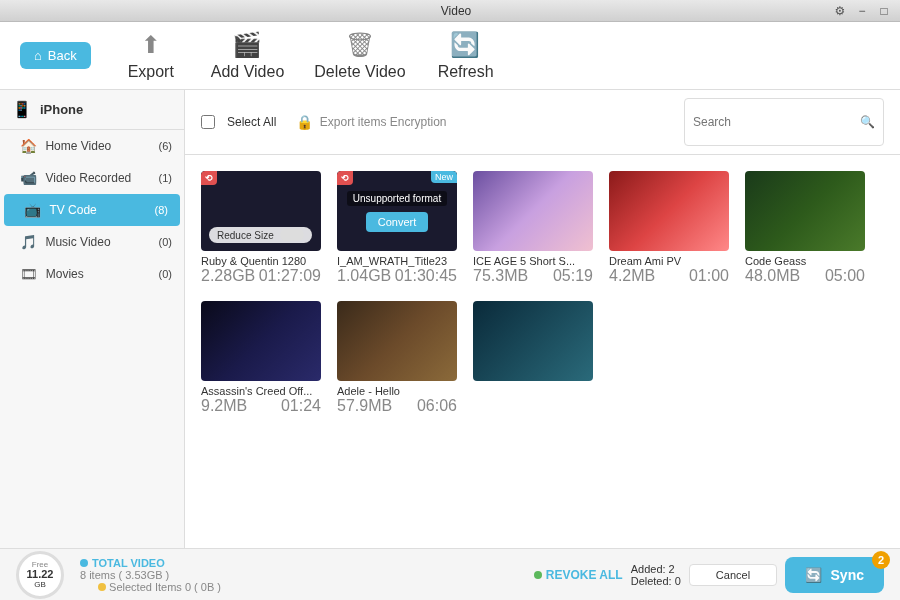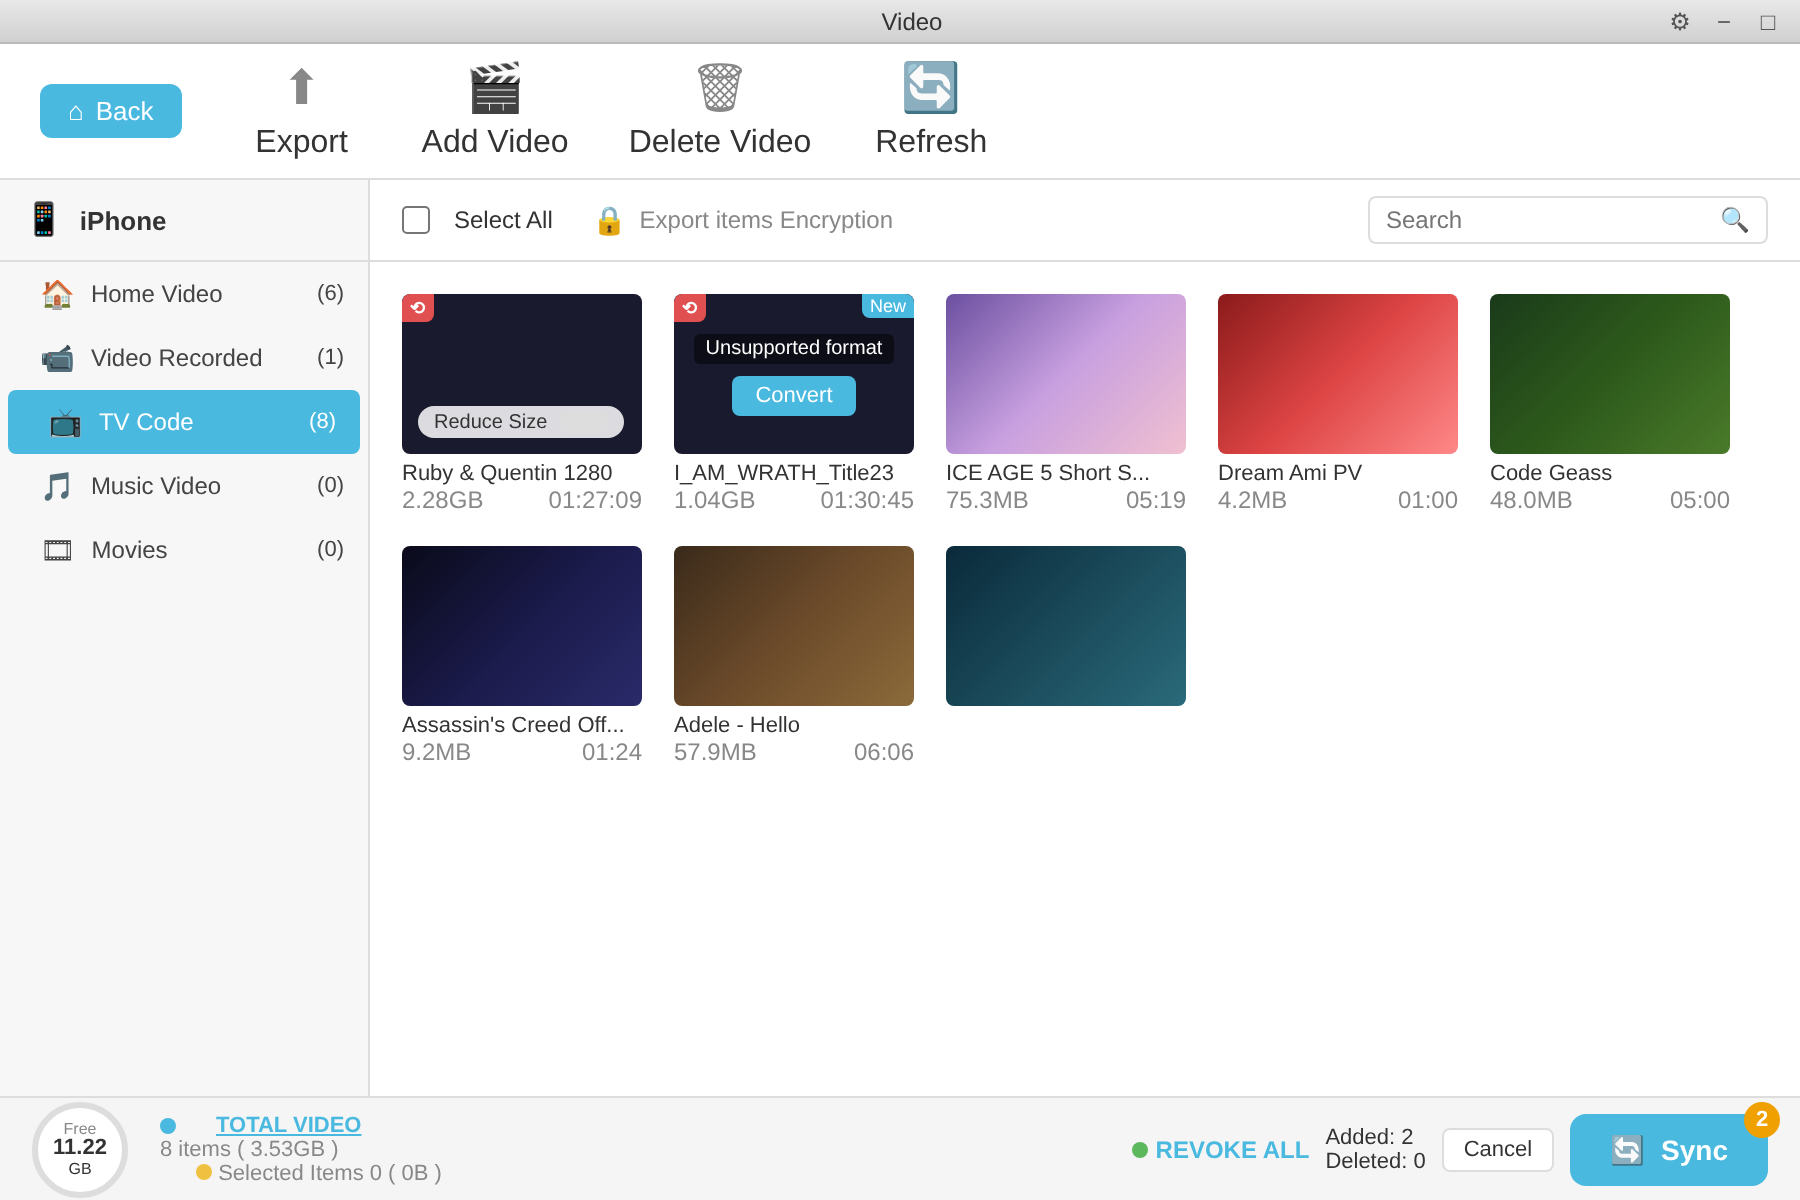--- a/index.html
+++ b/index.html
@@ -114,21 +114,21 @@
       font-size: 12px;
       cursor: pointer;
       margin-left: 8px;
     }
     .search-box {
       margin-left: auto;
       display: flex;
       align-items: center;
       border: 1px solid #ddd;
       border-radius: 4px;
-      padding: 4px 8px;
+      padding: 16px 8px;
       width: 200px;
       gap: 6px;
     }
     .search-input {
       border: none;
       outline: none;
       font-size: 12px;
       flex: 1;
       color: #999;
     }
@@ -218,21 +218,21 @@
     }
     .toggle-switch {
       width: 24px;
       height: 12px;
       background: #ddd;
       border-radius: 6px;
       display: inline-block;
     }
     .video-info { margin-top: 4px; }
     .video-name { font-size: 11px; color: #333; white-space: nowrap; overflow: hidden; text-overflow: ellipsis; }
-    .video-meta { font-size: 12px; color: #888; display: flex; justify-content: space-between; }
+    .video-meta { font-size: 16px; color: #888; display: flex; justify-content: space-between; }
 
     
     .thumb-purple { background: linear-gradient(135deg, #6b4fa0 0%, #c8a0e0 50%, #f0c0d0 100%); }
     .thumb-red { background: linear-gradient(135deg, #8b1a1a 0%, #d44 50%, #f88 100%); }
     .thumb-dark { background: #1a1a2e; }
     .thumb-forest { background: linear-gradient(135deg, #1a3a1a 0%, #2d5a1b 50%, #4a7a2a 100%); }
     .thumb-blue { background: linear-gradient(135deg, #0a0a1a 0%, #1a1a4a 50%, #2a2a6a 100%); }
     .thumb-brown { background: linear-gradient(135deg, #3a2a1a 0%, #6b4a2a 50%, #8b6a3a 100%); }
     .thumb-teal { background: linear-gradient(135deg, #0a2a3a 0%, #1a4a5a 50%, #2a6a7a 100%); }
 
@@ -255,42 +255,42 @@
       display: flex;
       flex-direction: column;
       align-items: center;
       justify-content: center;
       background: white;
     }
     .disk-free-text { font-size: 8px; color: #888; }
     .disk-size { font-size: 11px; font-weight: bold; color: #333; line-height: 1; }
     .disk-unit { font-size: 8px; color: #333; }
     .total-video-info { font-size: 11px; }
-    .total-video-label { color: #4ab9e0; font-weight: bold; display: flex; align-items: center; gap: 20px; text-decoration: underline; }
+    .total-video-label { color: #4ab9e0; font-weight: bold; display: flex; align-items: center; gap: 4px; }
     .total-video-count { color: #888; }
     .total-video-selected { color: #888; padding-left: 18px; }
     .blue-dot { width: 8px; height: 8px; background: #4ab9e0; border-radius: 50%; display: inline-block; }
     .yellow-dot { width: 8px; height: 8px; background: #f0c040; border-radius: 50%; display: inline-block; }
     .revoke-section { margin-left: auto; display: flex; align-items: center; gap: 8px; }
     .revoke-btn {
       color: #4ab9e0;
       font-size: 12px;
       cursor: pointer;
       display: flex;
       align-items: center;
       gap: 4px;
       font-weight: bold;
     }
     .green-dot { width: 8px; height: 8px; background: #5cb85c; border-radius: 50%; display: inline-block; }
     .added-info { font-size: 11px; color: #333; }
     .cancel-btn {
       border: 1px solid #ddd;
       background: white;
       border-radius: 4px;
-      padding: 4px 10px;
+      padding: 4px 26px;
       font-size: 11px;
       cursor: pointer;
       color: #333;
     }
     .sync-btn {
       background: #4ab9e0;
       color: white;
       border: none;
       border-radius: 8px;
       padding: 10px 20px;

